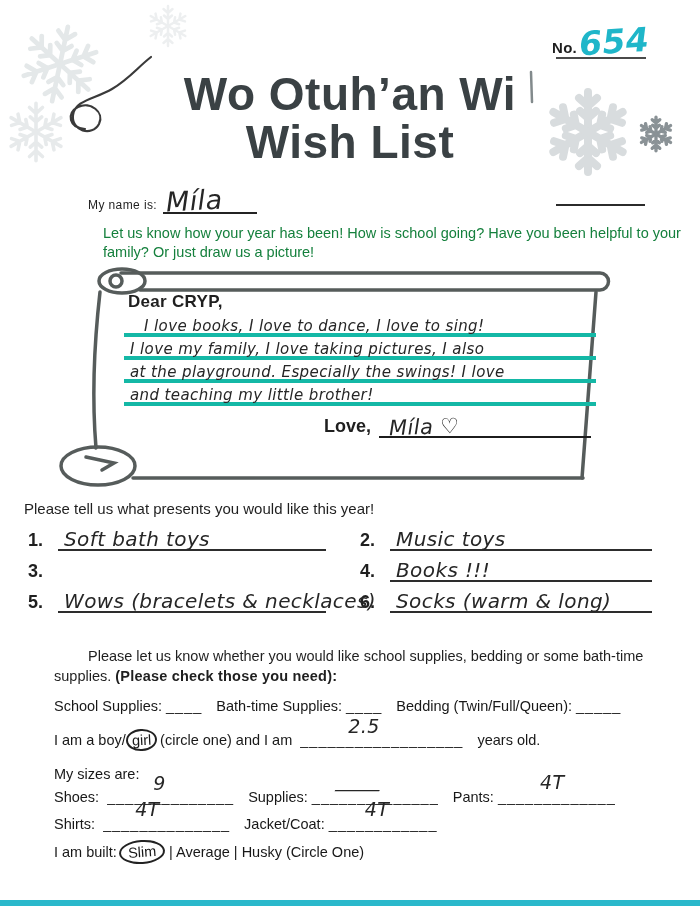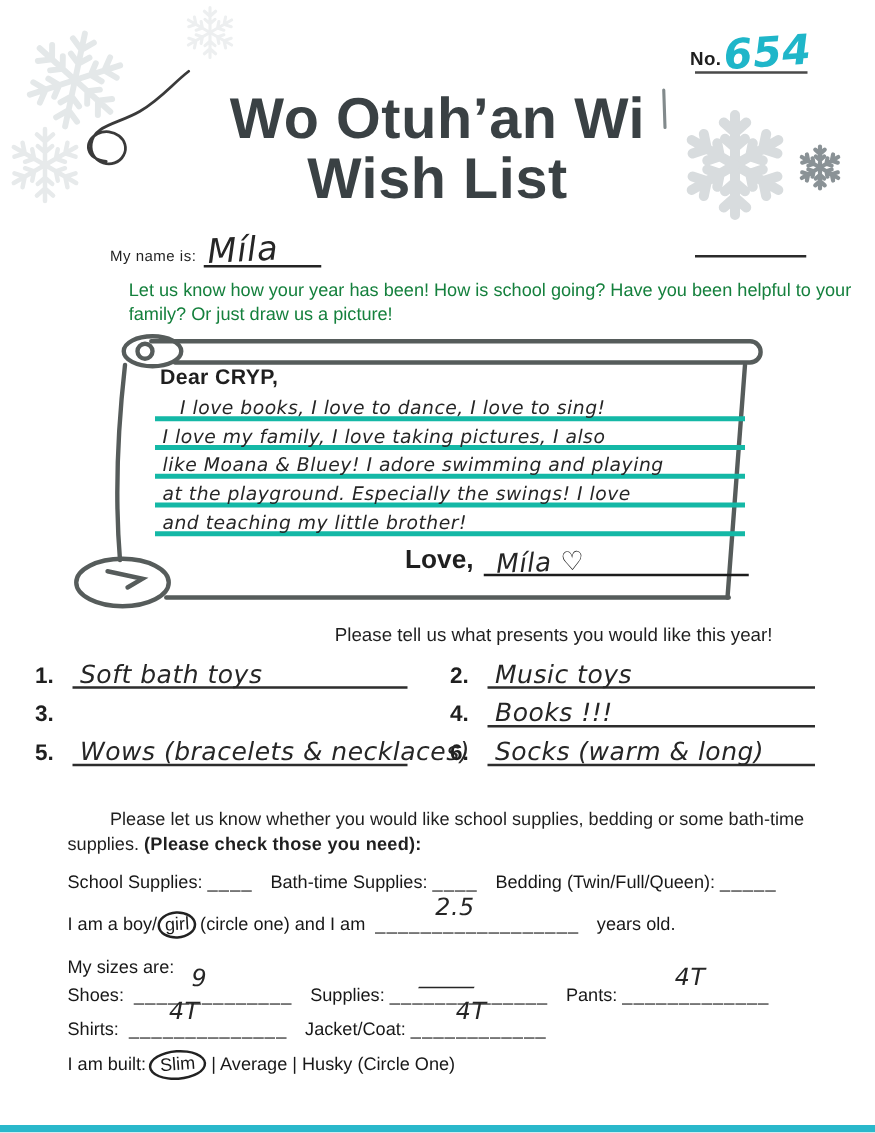--- a/index.html
+++ b/index.html
@@ -34,26 +34,26 @@
 
   .intro { top:224px; left:88px; width:578px; font-size:14.5px; line-height:1.3; color:#15803d;margin-left:15px; }
 
   
   .letter { top:292px; left:124px; width:478px; }
   .salutation { font-weight:bold; font-size:17px; letter-spacing:.3px; margin-left:4px; margin-bottom:2px; }
   .letter-line { height:23px; border-bottom:4px solid #14b8a6; position:relative; width:472px; }
   .letter-line .hw { position:absolute; bottom:-2px; left:6px; font-size:15px; white-space:nowrap; }
   .letter-line.indent .hw { left:20px; }
   .letter-close { margin-top:6px; display:flex; align-items:flex-end; padding-left:200px; }
-  .close-label { font-weight:bold; font-size:21px; padding-bottom:1px; }
+  .close-label { font-weight:bold; font-size:18px; padding-bottom:1px; }
   .sig-line { width:212px; border-bottom:2.5px solid #1c1c1c; position:relative; height:26px; margin-left:8px; }
   .sig-line .hw { position:absolute; left:10px; bottom:-3px; font-size:21px; transform:rotate(-2deg); }
 
   
-  .presents-prompt { top:500px; left:0; width:618px; text-align:right; font-size:15px; }
+  .presents-prompt { top:500px; left:0; width:618px; text-align:left; font-size:15px;padding-left:24px; }
   .presents-grid { top:526px; left:28px; width:648px; display:grid;
                    grid-template-columns:298px 292px; column-gap:34px; row-gap:6px; }
   .p-item { display:flex; align-items:flex-end; }
   .p-num { width:30px; font-weight:bold; font-size:18px; }
   .p-line { flex:1; height:25px; border-bottom:2.5px solid #2d2d2d; position:relative; }
   .p-line .hw { position:absolute; bottom:-2px; left:6px; font-size:20px; white-space:nowrap; }
 
   
   .supplies-para { top:646px; left:54px; width:606px; font-size:14.5px; line-height:1.38; text-indent:34px; }
   .supplies-para b { letter-spacing:.2px; }
@@ -147,23 +147,20 @@
 
   <div class="layer letter">
     <div class="salutation">Dear CRYP,</div>
     <div class="letter-line indent">
         <span class="hw">I love books, I love to dance, I love to sing!</span>
       </div>
     <div class="letter-line">
         <span class="hw">I love my family, I love taking pictures, I also</span>
       </div>
     <div class="letter-line">
-        <span class="hw">like Moana &amp; Bluey! I adore swimming and playing</span>
-      </div>
-    <div class="letter-line">
         <span class="hw">at the playground. Especially the swings! I love</span>
       </div>
     <div class="letter-line">
         <span class="hw">and teaching my little brother!</span>
       </div>
     <div class="letter-close">
       <span class="close-label">Love,</span>
       <span class="sig-line">
         <span class="hw">Míla ♡</span>
       </span>

